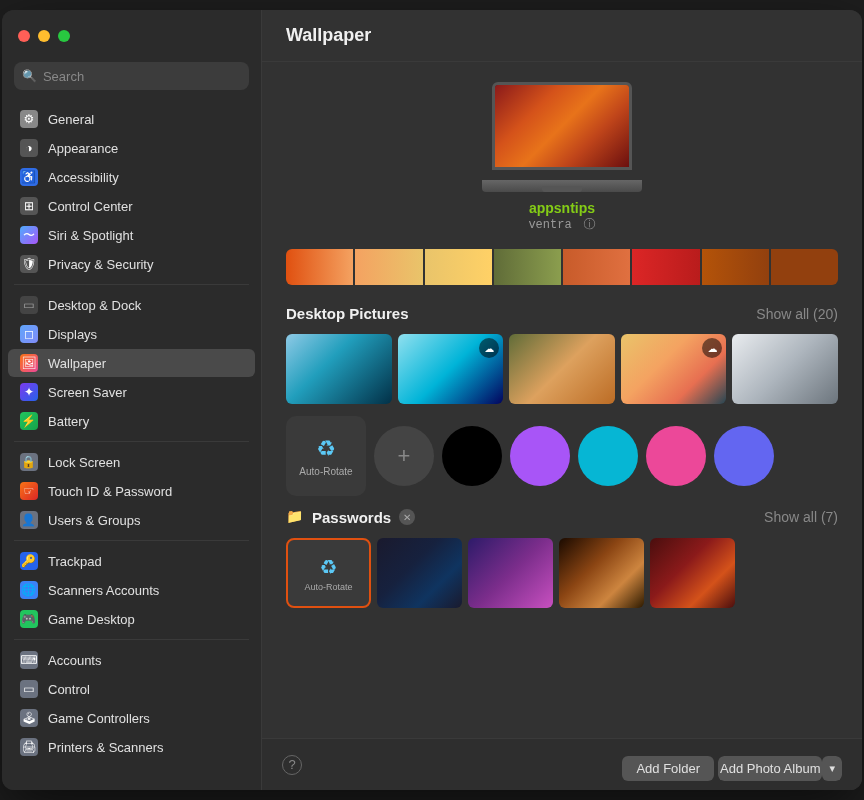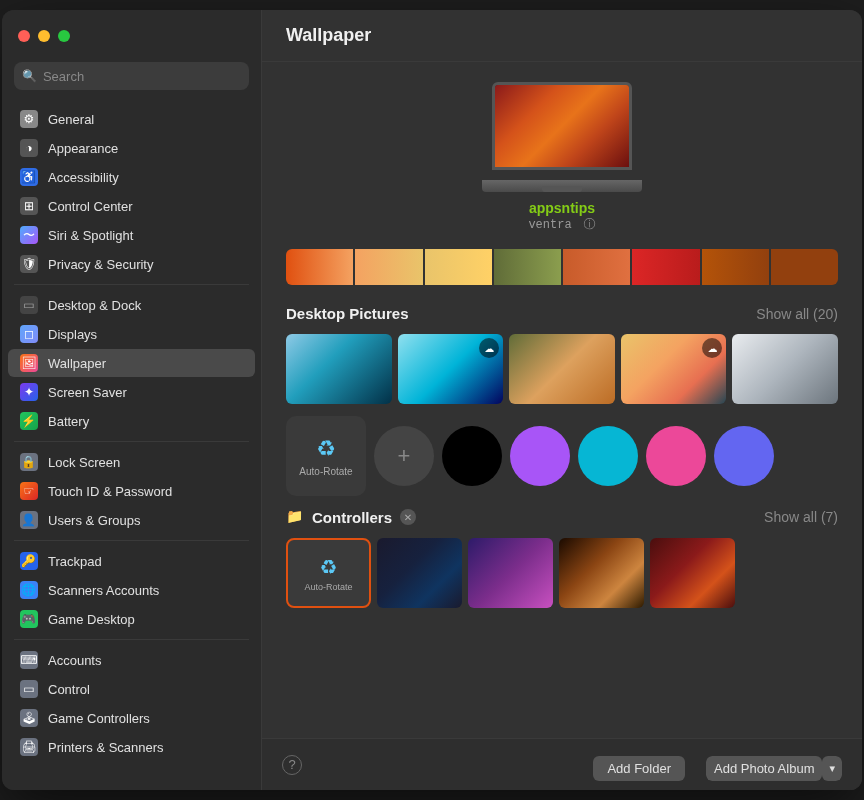--- a/index.html
+++ b/index.html
@@ -471,41 +471,41 @@
       color: #888;
       font-size: 13px;
       cursor: pointer;
       display: flex;
       align-items: center;
       justify-content: center;
     }
 
     .bottom-buttons {
       display: flex;
-      gap: 21px;
+      gap: 4px;
       margin-top: 7px;
     }
 
     .btn-add-folder {
       background: #555;
       border: none;
       border-radius: 6px;
       color: #e0e0e0;
       font-size: 13px;
       padding: 5px 14px;
       cursor: pointer;
     }
 
     .btn-add-photo {
       background: #555;
       border: none;
       border-radius: 6px;
       color: #e0e0e0;
       font-size: 13px;
-      padding: 5px 8px;
+      padding: 5px 2px;
       cursor: pointer;
       display: flex;
       align-items: center;
       gap: 6px;
     }
 
     .btn-dropdown {
       background: #555;
       border: none;
       border-radius: 6px;
@@ -717,21 +717,21 @@
           <div class="color-swatch" style="background:#06b6d4;"></div>
           <div class="color-swatch" style="background:#ec4899;"></div>
           <div class="color-swatch" style="background:#6366f1;"></div>
         </div>
       </div>
 
       <div class="section">
         <div class="section-header">
           <div class="folder-section-header">
             <span class="folder-badge">📁</span>
-            <span class="section-title">Controllers</span>
+            <span class="section-title">Passwords</span>
             <div class="remove-badge">✕</div>
           </div>
           <span class="section-show-all">Show all (7)</span>
         </div>
         <div class="wallpapers-grid">
           <div class="wallpaper-thumb wt1 selected">
             <span class="wallpaper-auto-icon">♻</span>
             <div class="wallpaper-auto-label">Auto-Rotate</div>
           </div>
           <div class="wallpaper-thumb wt2"></div>

